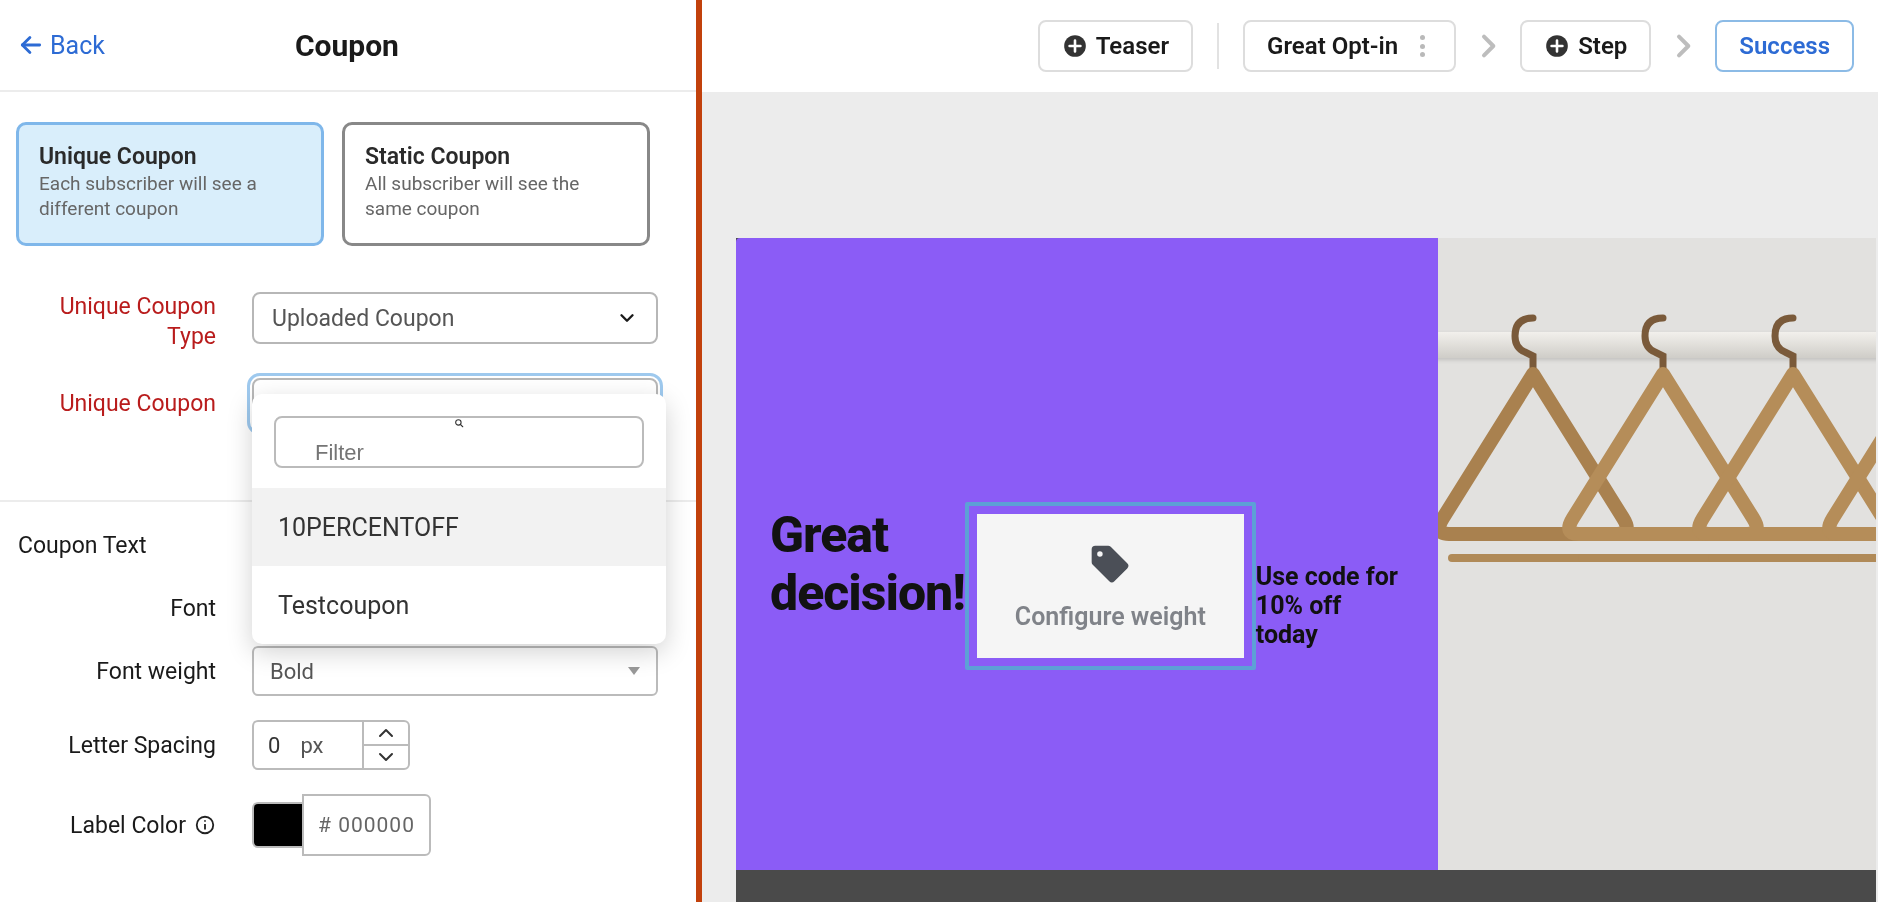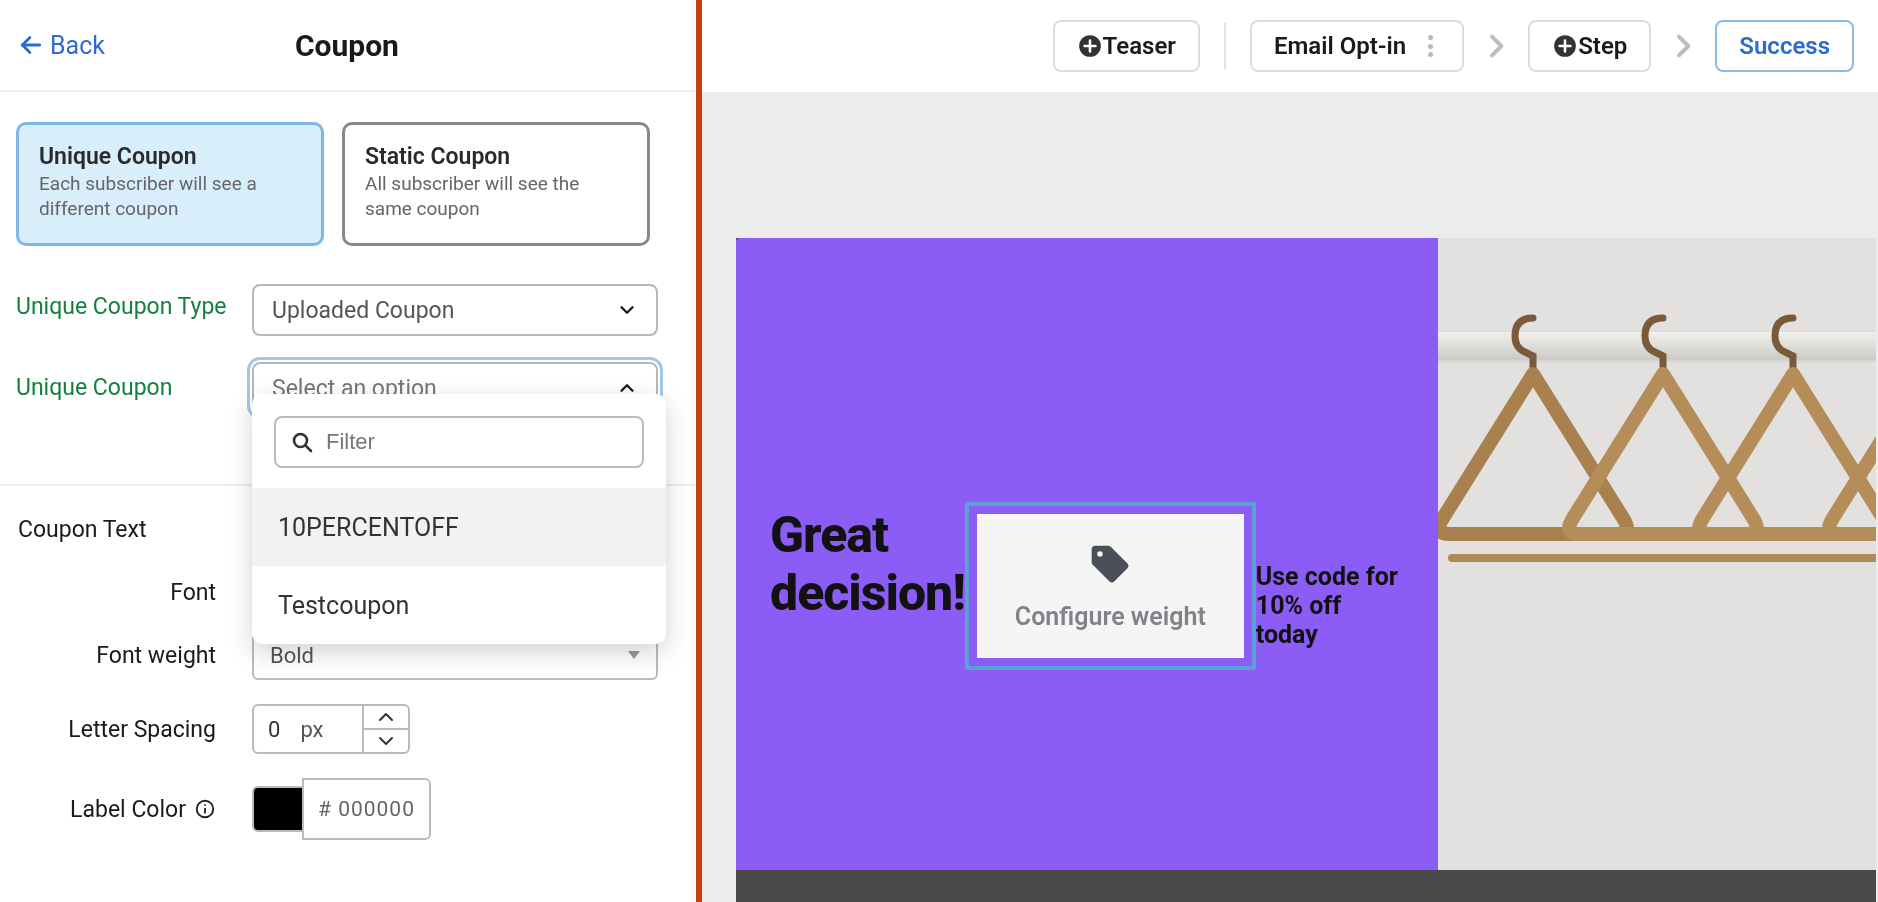--- a/index.html
+++ b/index.html
@@ -13,31 +13,31 @@
   .panel-title { font-size: 30px; font-weight: 700; margin-left: 190px; }
   .pane-body { padding: 30px 16px 0 16px; position: relative; }
   
   .cards-row { display: flex; gap: 18px; margin-bottom: 38px; }
   .type-card { width: 308px; border-radius: 10px; padding: 18px 20px 22px 20px; border: 3px solid #888; background: #fff; cursor: pointer; }
   .type-card.active { border: 3px solid #7fb7ea; background: #d9eefb; }
   .type-card .tc-title { font-size: 23px; font-weight: 600; color: #2a2a2a; margin-bottom: 2px; }
   .type-card .tc-desc { font-size: 19px; color: #666; line-height: 1.3; }
   
   .form-row { display: flex; align-items: center; margin-bottom: 26px; }
-  .form-row .label { width: 236px; font-size: 23px; color: #15803d; text-align: left; line-height: 1.3; }
+  .form-row .label { width: 236px; font-size: 23px; color: #b91c1c; text-align: right; padding-right: 36px; line-height: 1.3; }
   .form-row.top .label { align-self: flex-start; padding-top: 8px; }
   .select { width: 406px; height: 52px; border: 2px solid #b7b7b7; border-radius: 8px; background: #fff; display: flex; align-items: center; padding: 0 18px; font-size: 23px; color: #333; justify-content: space-between; cursor: pointer; gap: 48px; }
   .select.open { outline: 3px solid #9ec9ee; outline-offset: 2px; }
   .select .sel-text { color: #555; }
   .select .placeholder { color: #767676; }
   .chevron { width: 22px; height: 22px; flex: 0 0 22px; }
   
   .dropdown { position: absolute; top: 302px; left: 252px; width: 414px; background: #fff; border-radius: 10px; box-shadow: 0 8px 26px rgba(0,0,0,0.18); z-index: 30; padding: 22px 0 0 0; }
   .filter-wrap { padding: 0 22px 20px 22px; }
-  .filter-input { width: 100%; height: 52px; border: 2px solid #bbb; border-radius: 8px; display: flex; align-items: center; padding: 0 14px; gap: 12px; }
+  .filter-input { width: 100%; height: 52px; border: 2px solid #bbb; border-radius: 8px; display: flex; align-items: center; padding: 0 14px; gap: 12px; flex-direction: column; }
   .filter-input input { border: none; outline: none; font-size: 22px; flex: 1; }
   .search-icon { width: 24px; height: 24px; color: #444; }
   .dd-option { height: 78px; padding: 0 26px; display: flex; align-items: center; font-size: 25px; color: #333; cursor: pointer; }
   .dd-option.hover { background: #f2f2f2; }
   
   .sep-line { border: none; border-top: 2px solid #ececec; margin: 70px -16px 30px -16px; }
   .simple-label { font-size: 23px; padding-left: 2px; margin-bottom: 36px; }
   .subform-row { display: flex; align-items: center; margin-bottom: 24px; }
   .subform-row .sub-label { width: 236px; text-align: right; font-size: 23px; padding-right: 36px; }
   .fw-select { width: 406px; height: 50px; border: 2px solid #bbb; border-radius: 6px; display: flex; align-items: center; padding: 0 16px; justify-content: space-between; font-size: 22px; color: #555; cursor: pointer; }
@@ -50,21 +50,21 @@
   .stepper-btns .sb { flex: 1; display: flex; align-items: center; justify-content: center; cursor: pointer; }
   .stepper-btns .sb:first-child { border-bottom: 2px solid #bbb; }
   .chev-sm { width: 16px; height: 10px; }
   .color-row { display: flex; align-items: center; }
   .swatch { width: 50px; height: 46px; background: #000; border: 2px solid #bbb; border-right: none; border-radius: 6px 0 0 6px; }
   .hex-box { height: 62px; border: 2px solid #bbb; border-radius: 0 6px 6px 0; display: flex; align-items: center; padding: 0 14px; font-size: 21px; color: #666; letter-spacing: 1px; }
   .info-icon { width: 22px; height: 22px; margin-left: 8px; color: #333; }
   
   .right-panel { flex: 1; display: flex; flex-direction: column; background: #fff; }
   .stepper-bar { height: 92px; display: flex; align-items: center; justify-content: flex-end; gap: 16px; padding: 0 24px 0 0; }
-  .step-btn { height: 52px; display: flex; align-items: center; gap: 0; padding: 0 22px; border: 2px solid #ddd; border-radius: 8px; background: #fff; font-size: 24px; font-weight: 600; cursor: pointer; }
+  .step-btn { height: 52px; display: flex; align-items: center; gap: 8px; padding: 0 22px; border: 2px solid #ddd; border-radius: 8px; background: #fff; font-size: 24px; font-weight: 600; cursor: pointer; }
   .step-btn.active { border-color: #8cbbe6; color: #2d6bd4; }
   .plus-circ { width: 26px; height: 26px; color: #333; }
   .vsep { width: 2px; height: 46px; background: #e2e2e2; margin: 0 8px; }
   .chev-r { width: 32px; height: 32px; color: #bdbdbd; }
   .kebab { width: 20px; height: 30px; display: flex; flex-direction: column; justify-content: space-between; align-items: center; cursor: pointer; padding: 4px 0; margin-left: -4px; }
   .kebab span { width: 5px; height: 5px; border-radius: 50%; background: #b9b9b9; }
   .canvas-outer { flex: 1; background: #ececec; padding: 26px 0 0 34px; overflow: hidden; }
   .canvas-frame { width: 1140px; height: 780px; background: #4a4a4a; position: relative; }
   .popup-row { display: flex; height: 632px; margin-top: 120px; }
   .popup-left { width: 702px; background: #8b5cf6; border-radius: 4px 0 0 0; display: flex; flex-direction: row; align-items: center; padding: 64px 34px 0 34px; }
@@ -202,21 +202,21 @@
     <div class="stepper-bar">
       <div class="step-btn">
         <svg class="plus-circ" viewBox="0 0 24 24">
             <circle cx="12" cy="12" r="10" fill="#333"></circle>
             <path d="M12 7v10M7 12h10" stroke="#fff" stroke-width="2.4" stroke-linecap="round"></path>
           </svg>
         <span>Teaser</span>
       </div>
       <div class="vsep"></div>
       <div class="step-btn" style="gap:18px">
-        <span>Email Opt-in</span>
+        <span>Great Opt-in</span>
         <div class="kebab">
             <span></span>
             <span></span>
             <span></span>
           </div>
       </div>
       <svg class="chev-r" viewBox="0 0 24 24" fill="none" stroke="#bdbdbd" stroke-width="3" stroke-linecap="round" stroke-linejoin="round">
           <polyline points="9 5 16 12 9 19"></polyline>
         </svg>
       <div class="step-btn">

